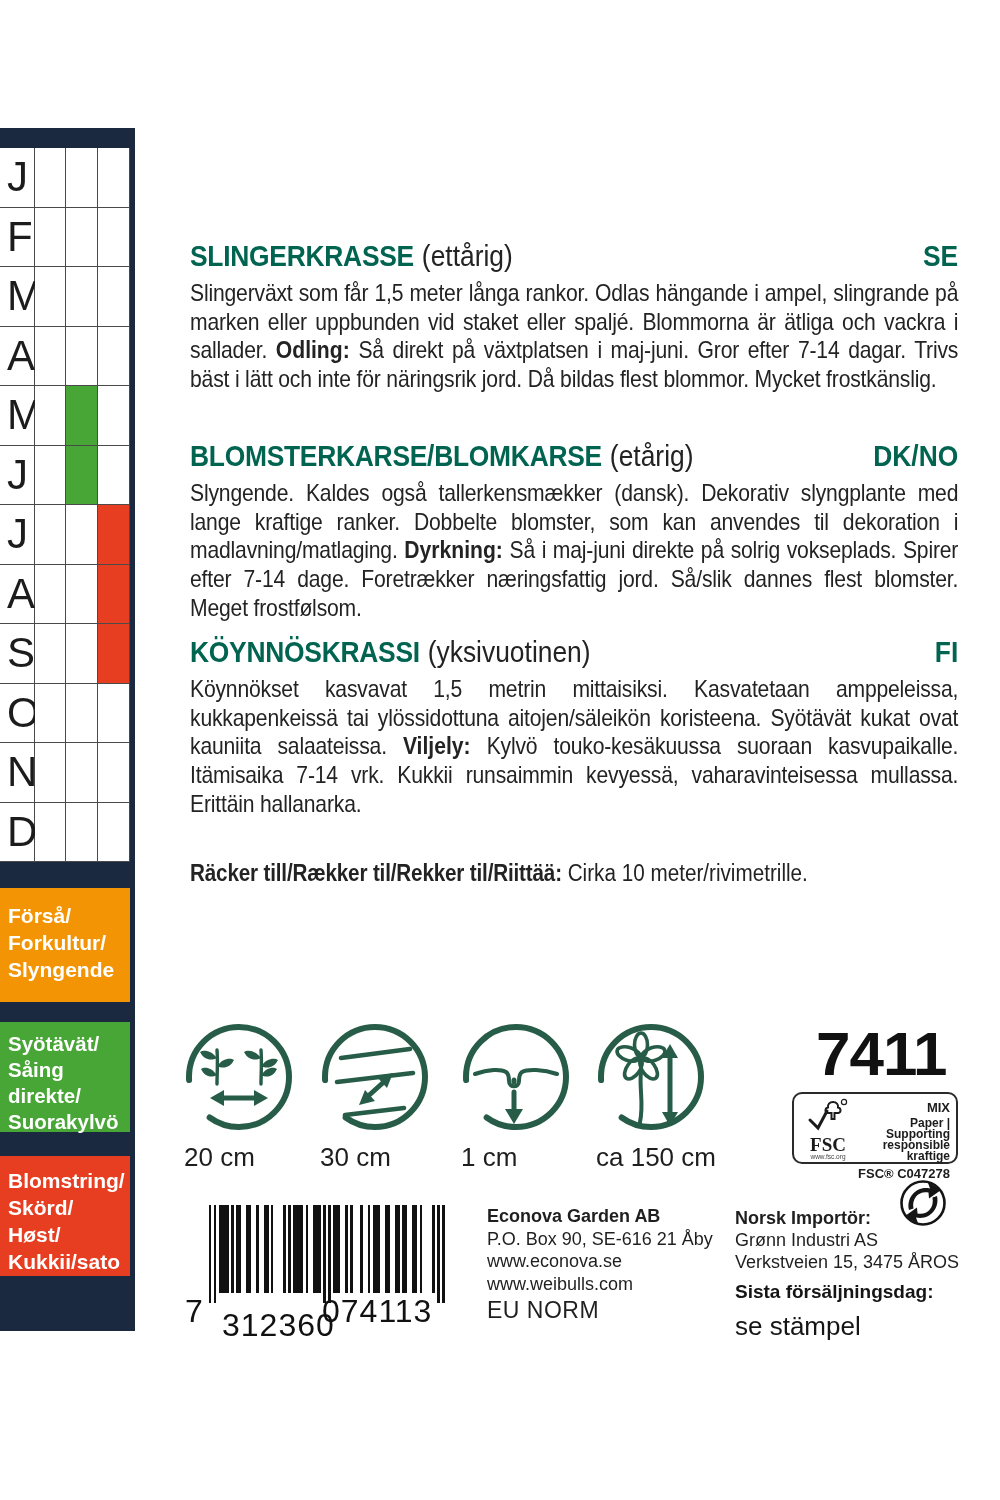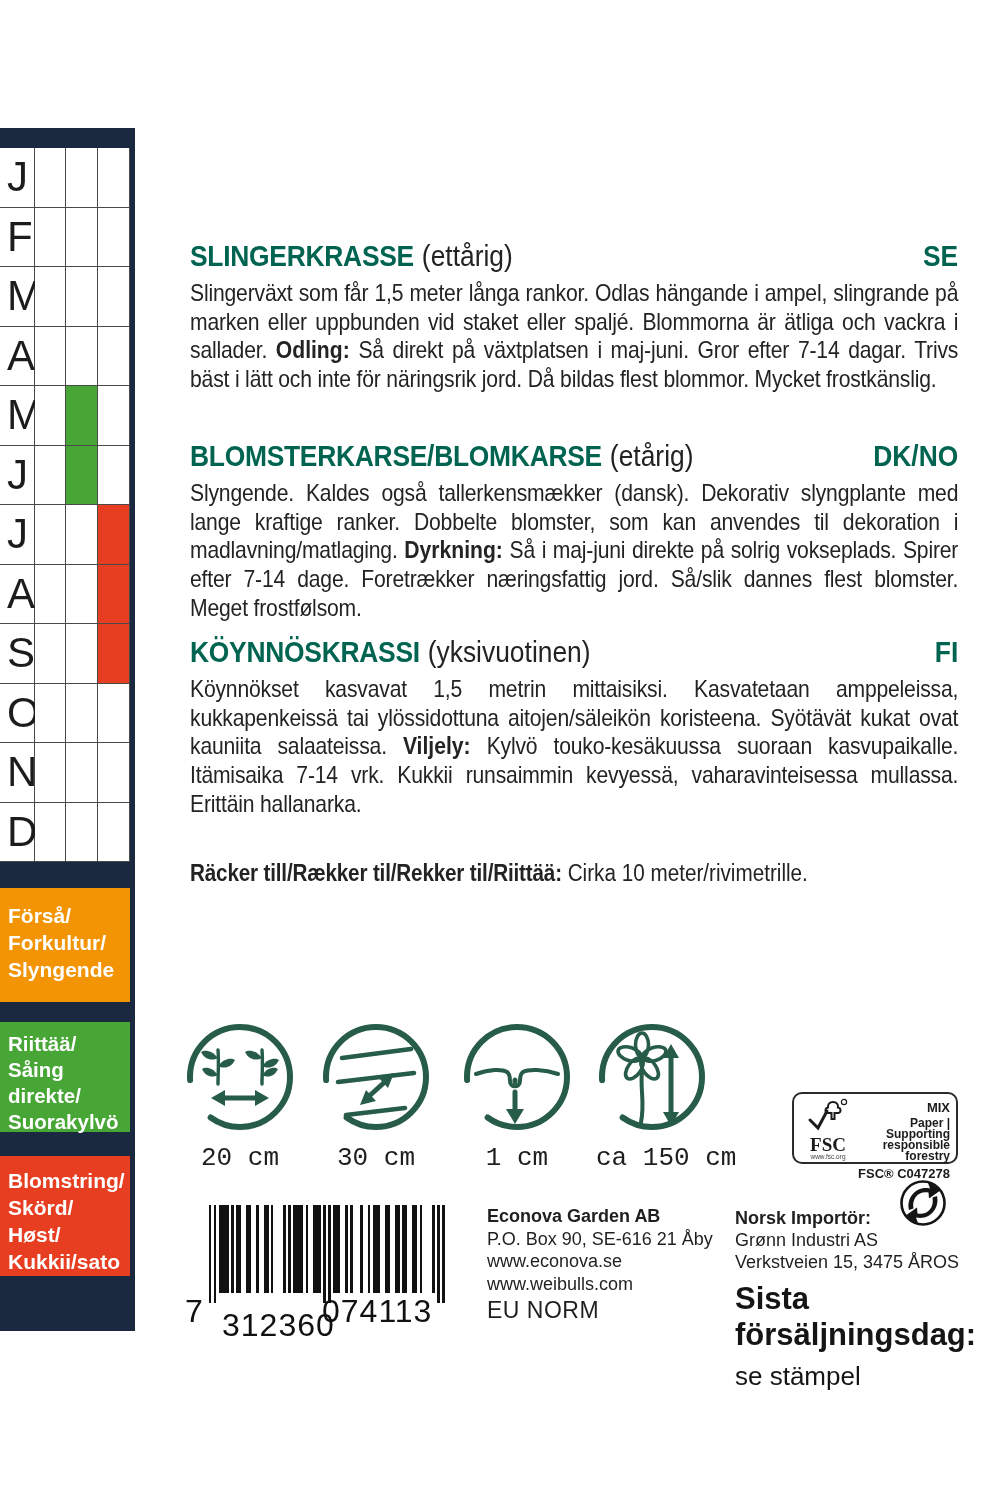--- a/index.html
+++ b/index.html
@@ -31,21 +31,21 @@
   .sec-head{display:flex;align-items:baseline;font-size:30px;line-height:32px;}
   .sec-title{font-weight:bold;color:var(--headgreen);letter-spacing:-0.3px;}
   .sec-sub{margin-left:9px;color:#232323;}
   .lang-tag{margin-left:auto;font-weight:bold;color:var(--headgreen);}
   .sec-body{margin:7px 0 0 0;font-size:24px;line-height:28.7px;text-align:justify;color:#232323;letter-spacing:-0.2px;}
   .sec-body b{letter-spacing:0;}
   .coverage{position:absolute;top:836px;left:0;font-size:23.5px;color:#232323;}
   .coverage b{letter-spacing:-0.2px;}
 
   
-  .icon-group{position:absolute;width:112px;text-align:center;font-family:Liberation Mono, monospace;}
+  .icon-group{position:absolute;width:112px;}
   .ig-1{left:184px;top:1022px;} .ig-2{left:320px;top:1022px;}
   .ig-3{left:461px;top:1022px;} .ig-4{left:596px;top:1022px;}
   .icon-label{margin-top:6px;font-size:26px;color:#1e1e1e;white-space:nowrap;}
   .gicon{stroke:var(--icongreen);fill:none;stroke-linecap:round;}
   .gfill{fill:var(--icongreen);stroke:none;}
 
   
   .prod-no{position:absolute;left:816px;top:1018px;font-size:62px;font-weight:bold;
            letter-spacing:-1px;color:#111;}
   .fsc-box{position:absolute;left:792px;top:1092px;width:166px;height:72px;border:2px solid #2a2a2a;
@@ -69,21 +69,21 @@
   .bc-right{position:absolute;left:137px;top:0;letter-spacing:1px;}
 
   .dist-block{position:absolute;left:487px;top:1205px;font-size:18px;line-height:22.5px;color:#1f1f1f;}
   .dist-name{font-weight:bold;}
   .eu-norm{position:absolute;left:487px;top:1297px;font-size:23px;color:#1f1f1f;letter-spacing:0.5px;}
 
   .imp-block{position:absolute;left:735px;top:1207px;font-size:18px;line-height:22px;color:#1f1f1f;}
   .imp-heading{font-weight:bold;}
   .green-dot{position:absolute;left:898px;top:1178px;}
   .expiry{position:absolute;left:735px;top:1281px;color:#151515;}
-  .expiry-heading{font-weight:bold;font-size:31px;}
+  .expiry-heading{font-weight:bold;font-size:19px;}
   .expiry-value{font-size:26px;margin-top:8px;}
 </style>
 </head>
 <body>
 
 <div class="packet">
 
   <aside class="strip">
     <div class="cal-topbar"></div>
     <div class="cal-grid" id="cal-grid">
@@ -137,21 +137,21 @@
         <div class="cal-cell"></div>
       </div>
     <div class="gap1"></div>
     <div class="legend legend-presow">
       <div>Förså/</div>
       <div>Forkultur/</div>
       <div>Slyngende</div>
     </div>
     <div class="gap2"></div>
     <div class="legend legend-direct">
-      <div>Riittää/</div>
+      <div>Syötävät/</div>
       <div>Såing</div>
       <div>direkte/</div>
       <div>Suorakylvö</div>
     </div>
     <div class="gap3"></div>
     <div class="legend legend-bloom">
       <div>Blomstring/</div>
       <div>Skörd/</div>
       <div>Høst/</div>
       <div>Kukkii/sato</div>
@@ -253,36 +253,37 @@
       </g>
       <line x1="74" y1="34" x2="74" y2="92" class="gicon" stroke-width="5"></line>
       <g class="gfill">
         <polygon points="74,22 66,36 82,36"></polygon>
         <polygon points="74,104 66,90 82,90"></polygon>
       </g>
     </svg>
     <div class="icon-label">ca 150 cm</div>
   </div>
 
+  <div class="prod-no">7411</div>
 
   <div class="fsc-box">
     <div class="fsc-left">
       <svg width="44" height="36" viewBox="0 0 44 36">
         <path d="M4,22 L12,30 L21,13" stroke="#1b1b1b" stroke-width="3" fill="none" stroke-linecap="round"></path>
         <path d="M27,4 c-3.5,0 -5.5,2.5 -5,5.5 c-3,0.5 -3.5,4.5 -0.5,5.5 h4 v6 h3 v-6 h4 c3,-1 2.5,-5 -0.5,-5.5 C32.5,6.5 30.5,4 27,4 Z" stroke="#1b1b1b" stroke-width="2" fill="none"></path>
         <circle cx="38" cy="4" r="2.6" stroke="#1b1b1b" stroke-width="1.2" fill="none"></circle>
       </svg>
       <div class="fsc-acronym">FSC</div>
       <div class="fsc-url">www.fsc.org</div>
     </div>
     <div class="fsc-right">
       <div class="fsc-grade">MIX</div>
       <div class="fsc-desc">
         <div>Paper | Supporting</div>
-        <div>responsible forestry</div>
+        <div>responsible kraftige</div>
       </div>
       <div class="fsc-license">FSC® C047278</div>
     </div>
   </div>
 
   <div class="barcode">
     <div class="bars" id="barcode-bars">
         <div class="bar guard" style="left: 0px; width: 2.48px;"></div>
         <div class="bar guard" style="left: 4.96px; width: 2.48px;"></div>
         <div class="bar" style="left: 9.92px; width: 9.92px;"></div>

